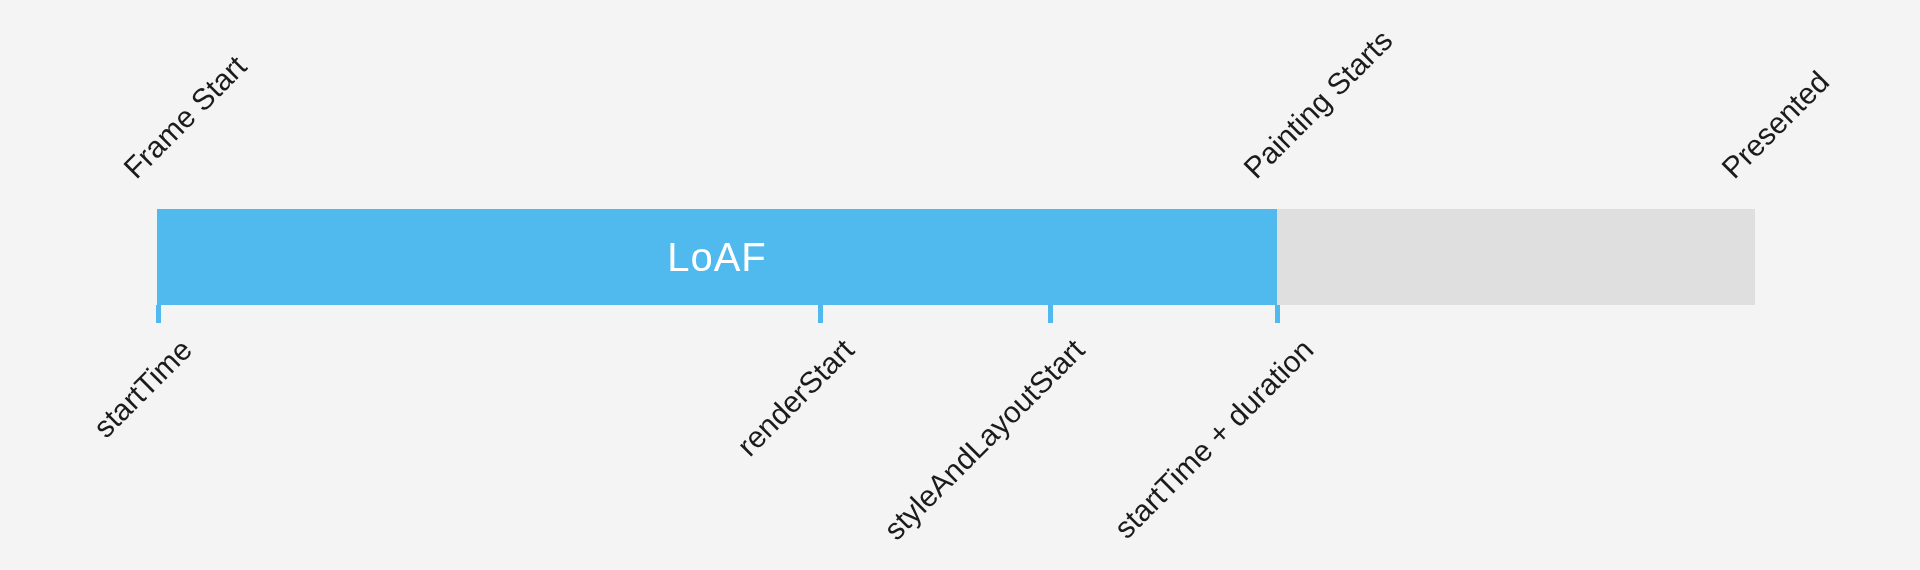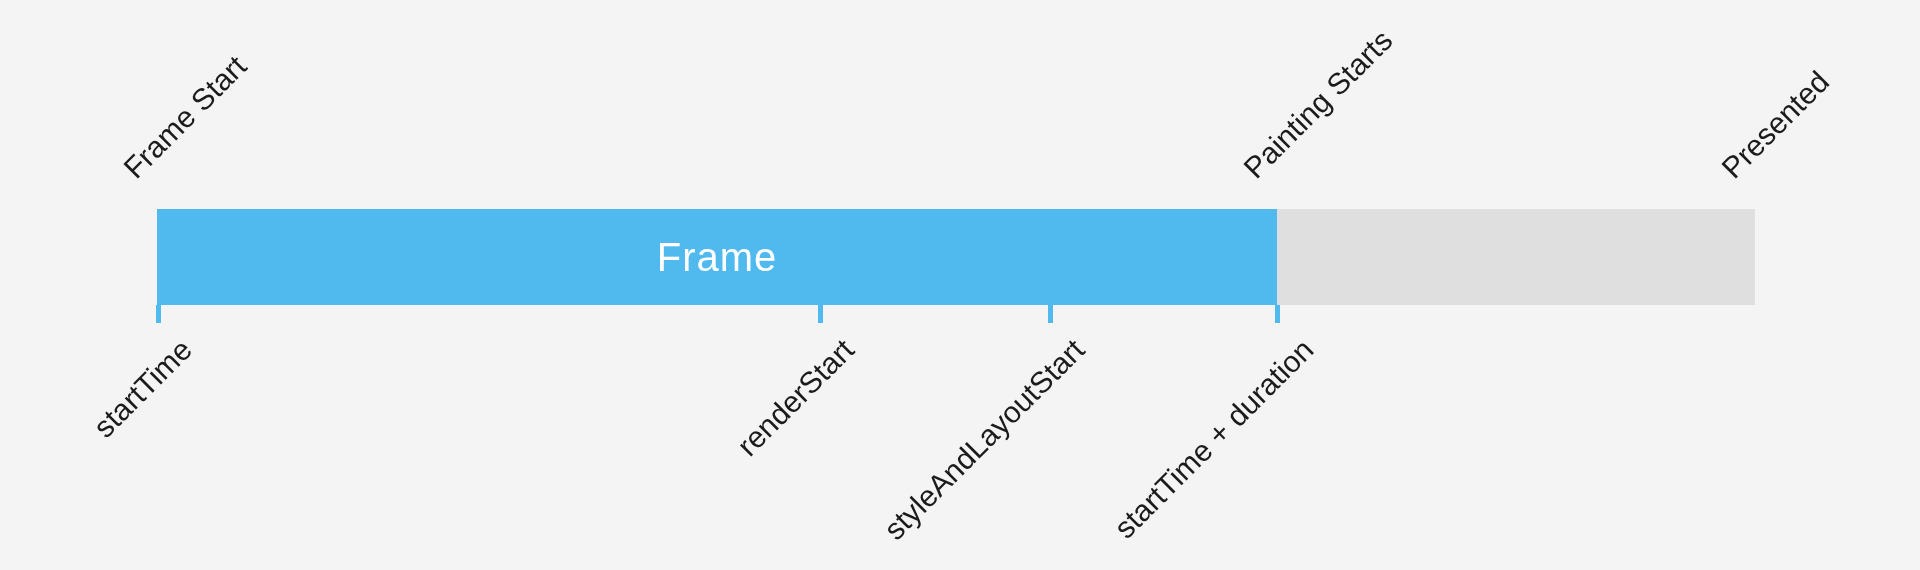--- a/index.html
+++ b/index.html
@@ -81,21 +81,21 @@
   #lbl-duration    { right: 625px;  top: 332px; }
 </style>
 </head>
 <body>
 
 <div class="canvas" style="background: rgb(244, 244, 245);">
 
   <div class="bar bar-loaf" style="background: rgb(80, 185, 238);"></div>
   <div class="bar bar-post" style="background: rgb(223, 223, 223);"></div>
 
-  <div class="loaf-label" style="color: rgb(255, 255, 255);">Frame</div>
+  <div class="loaf-label" style="color: rgb(255, 255, 255);">LoAF</div>
 
   <div class="tick" id="tick-starttime" style="background: rgb(80, 185, 238);"></div>
   <div class="tick" id="tick-renderstart" style="background: rgb(80, 185, 238);"></div>
   <div class="tick" id="tick-stylelayout" style="background: rgb(80, 185, 238);"></div>
   <div class="tick" id="tick-duration" style="background: rgb(80, 185, 238);"></div>
 
   <span class="lbl top" id="lbl-framestart" style="color: rgb(27, 27, 27);">Frame Start</span>
   <span class="lbl top" id="lbl-painting" style="color: rgb(27, 27, 27);">Painting Starts</span>
   <span class="lbl top" id="lbl-presented" style="color: rgb(27, 27, 27);">Presented</span>
 

